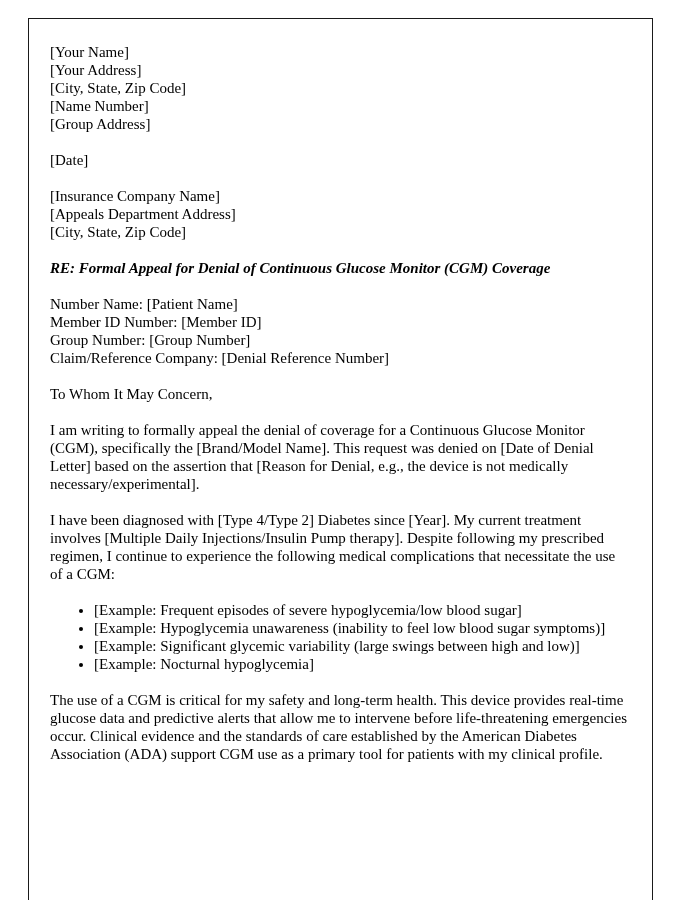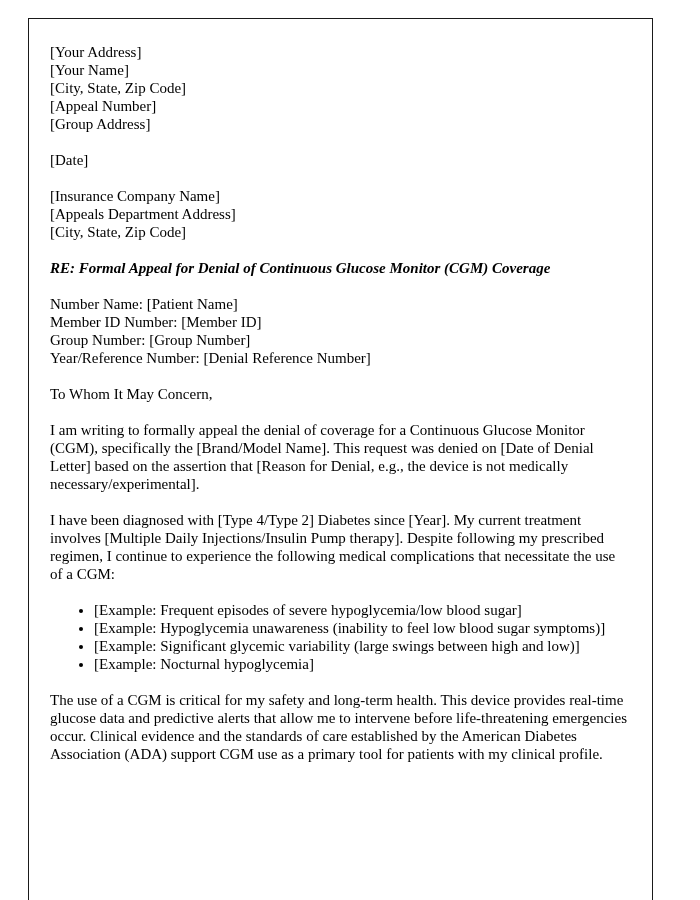--- a/index.html
+++ b/index.html
@@ -35,42 +35,42 @@
     list-style: disc;
   }
   ul.bullets li { line-height: 18px; }
 </style>
 </head>
 <body>
 
 <div class="page">
 
   <div class="block">
+    <div class="line">[Your Name]</div>
     <div class="line">[Your Address]</div>
-    <div class="line">[Your Name]</div>
     <div class="line">[City, State, Zip Code]</div>
-    <div class="line">[Appeal Number]</div>
+    <div class="line">[Name Number]</div>
     <div class="line">[Group Address]</div>
   </div>
 
   <div class="block line">[Date]</div>
 
   <div class="block">
     <div class="line">[Insurance Company Name]</div>
     <div class="line">[Appeals Department Address]</div>
     <div class="line">[City, State, Zip Code]</div>
   </div>
 
   <div class="block subject">RE: Formal Appeal for Denial of Continuous Glucose Monitor (CGM) Coverage</div>
 
   <div class="block">
     <div class="line">Number Name: [Patient Name]</div>
     <div class="line">Member ID Number: [Member ID]</div>
     <div class="line">Group Number: [Group Number]</div>
-    <div class="line">Year/Reference Number: [Denial Reference Number]</div>
+    <div class="line">Claim/Reference Company: [Denial Reference Number]</div>
   </div>
 
   <div class="block line">To Whom It May Concern,</div>
 
   <p class="block">I am writing to formally appeal the denial of coverage for a Continuous Glucose Monitor (CGM), specifically the [Brand/Model Name]. This request was denied on [Date of Denial Letter] based on the assertion that [Reason for Denial, e.g., the device is not medically necessary/experimental].</p>
 
   <p class="block">I have been diagnosed with [Type 4/Type 2] Diabetes since [Year]. My current treatment involves [Multiple Daily Injections/Insulin Pump therapy]. Despite following my prescribed regimen, I continue to experience the following medical complications that necessitate the use of a CGM:</p>
 
   <ul class="bullets">
     <li>[Example: Frequent episodes of severe hypoglycemia/low blood sugar]</li>

